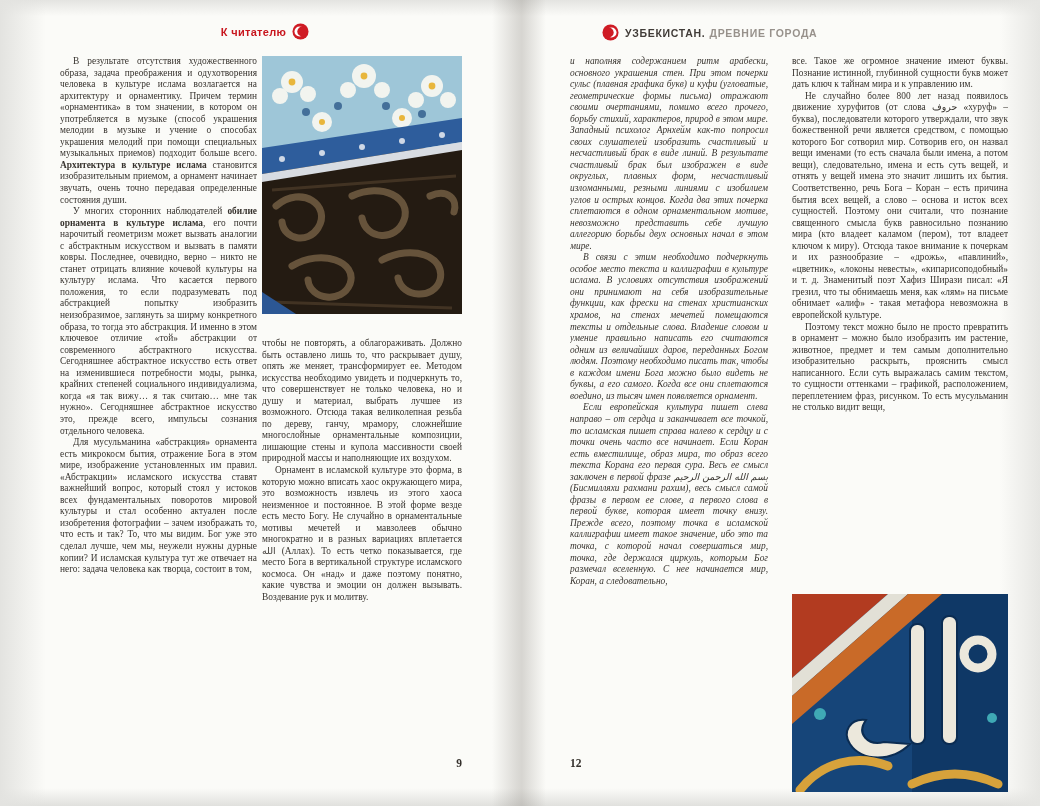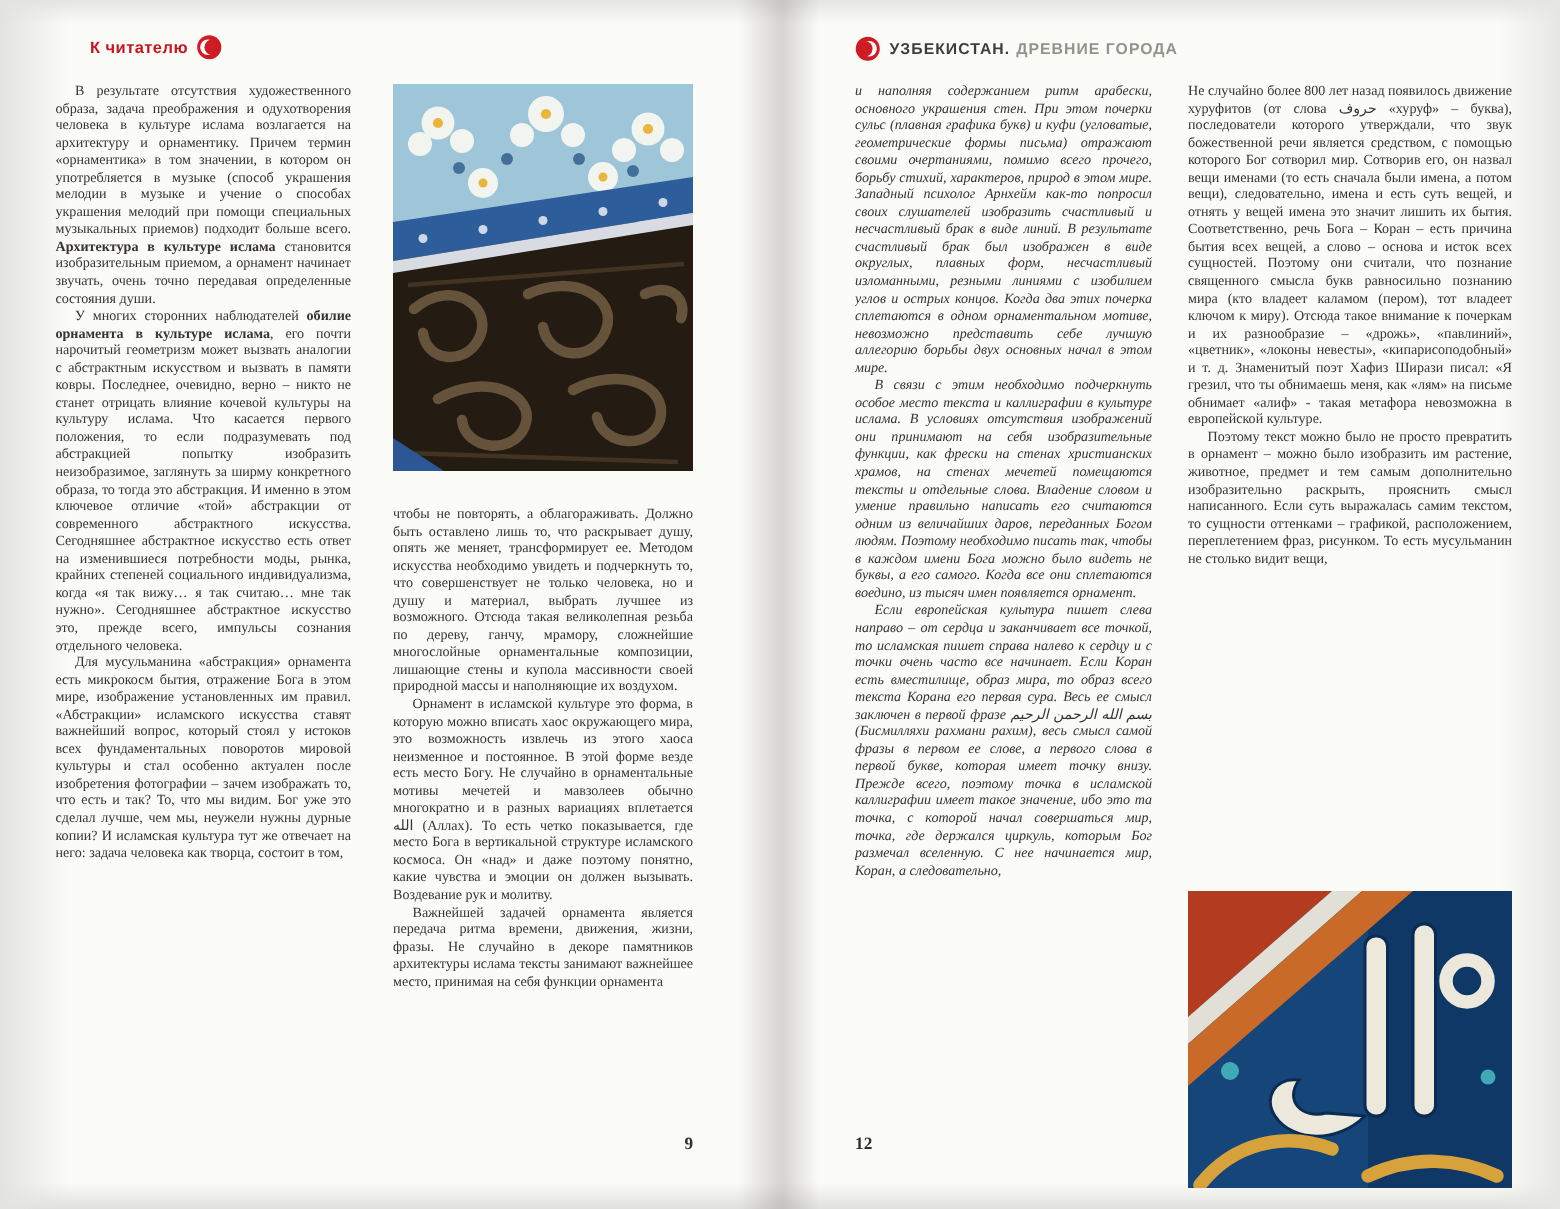--- a/index.html
+++ b/index.html
@@ -10,33 +10,33 @@
   .edge.top{left:0;top:0;width:1040px;height:16px;background:linear-gradient(to bottom,#e4e4e1,rgba(255,255,255,0));}
   .edge.bottom{left:0;bottom:0;width:1040px;height:18px;background:linear-gradient(to top,#e0e0dd,rgba(255,255,255,0));}
   .edge.left{left:0;top:0;width:46px;height:806px;background:linear-gradient(to right,#e3e3e0,rgba(255,255,255,0));}
   .edge.right{right:0;top:0;width:40px;height:806px;background:linear-gradient(to left,#e6e6e3,rgba(255,255,255,0));}
   .gutter{position:absolute;left:492px;top:0;width:54px;height:806px;pointer-events:none;
           background:linear-gradient(to right,rgba(110,104,96,0) 0%,rgba(110,104,96,.22) 45%,rgba(110,104,96,.26) 55%,rgba(110,104,96,0) 100%);}
 
   
   .hdr{position:absolute;top:23px;display:flex;align-items:center;gap:6px;
        font-family:"Liberation Sans",sans-serif;font-weight:bold;}
-  .hdr-left{left:60px;width:410px;justify-content:flex-start;}
-  .hdr-right{left:570px;}
+  .hdr-left{left:60px;width:410px;justify-content:center;}
+  .hdr-right{left:602px;}
   .hdr-label-red{color:#c8161e;font-size:11px;letter-spacing:.3px;}
   .hdr-bold{color:#413c38;font-size:10.5px;letter-spacing:.7px;}
   .hdr-rest{color:#97918b;font-size:10.5px;letter-spacing:.7px;margin-left:4px;}
   .badge{width:17px;height:17px;flex:0 0 auto;}
 
   
   .col{position:absolute;text-align:justify;font-size:9.4px;line-height:11.55px;color:#37332e;overflow:hidden;}
   .para{margin:0;text-indent:13px;}
   .cont .para:first-child{text-indent:0;}
   .para b{font-weight:bold;}
-  .col-l1{left:37px;top:56px;width:197px;height:706px;}
+  .col-l1{left:60px;top:56px;width:197px;height:706px;}
   .col-l2{left:262px;top:338px;width:200px;height:440px;}
   .col-r1{left:570px;top:56px;width:198px;height:700px;font-style:italic;}
   .col-r2{left:792px;top:56px;width:216px;height:530px;}
 
   
   .figure{position:absolute;overflow:hidden;}
   .fig-left{left:262px;top:56px;width:200px;height:258px;}
   .fig-right{left:792px;top:594px;width:216px;height:198px;}
   .figure svg{display:block;width:100%;height:100%;}
 
@@ -159,28 +159,28 @@
   </div>
 
   <div class="col col-l1">
       <p class="para">В результате отсутствия художественного образа, задача преображения и одухотворения человека в культуре ислама возлагается на архитектуру и орнаментику. Причем термин «орнаментика» в том значении, в котором он употребляется в музыке (способ украшения мелодии в музыке и учение о способах украшения мелодий при помощи специальных музыкальных приемов) подходит больше всего. <b>Архитектура в культуре ислама</b> становится изобразительным приемом, а орнамент начинает звучать, очень точно передавая определенные состояния души.</p>
       <p class="para">У многих сторонних наблюдателей <b>обилие орнамента в культуре ислама</b>, его почти нарочитый геометризм может вызвать аналогии с абстрактным искусством и вызвать в памяти ковры. Последнее, очевидно, верно – никто не станет отрицать влияние кочевой культуры на культуру ислама. Что касается первого положения, то если подразумевать под абстракцией попытку изобразить неизобразимое, заглянуть за ширму конкретного образа, то тогда это абстракция. И именно в этом ключевое отличие «той» абстракции от современного абстрактного искусства. Сегодняшнее абстрактное искусство есть ответ на изменившиеся потребности моды, рынка, крайних степеней социального индивидуализма, когда «я так вижу… я так считаю… мне так нужно». Сегодняшнее абстрактное искусство это, прежде всего, импульсы сознания отдельного человека.</p>
       <p class="para">Для мусульманина «абстракция» орнамента есть микрокосм бытия, отражение Бога в этом мире, изображение установленных им правил. «Абстракции» исламского искусства ставят важнейший вопрос, который стоял у истоков всех фундаментальных поворотов мировой культуры и стал особенно актуален после изобретения фотографии – зачем изображать то, что есть и так? То, что мы видим. Бог уже это сделал лучше, чем мы, неужели нужны дурные копии? И исламская культура тут же отвечает на него: задача человека как творца, состоит в том,</p>
     </div>
   <div class="col col-l2 cont">
       <p class="para">чтобы не повторять, а облагораживать. Должно быть оставлено лишь то, что раскрывает душу, опять же меняет, трансформирует ее. Методом искусства необходимо увидеть и подчеркнуть то, что совершенствует не только человека, но и душу и материал, выбрать лучшее из возможного. Отсюда такая великолепная резьба по дереву, ганчу, мрамору, сложнейшие многослойные орнаментальные композиции, лишающие стены и купола массивности своей природной массы и наполняющие их воздухом.</p>
       <p class="para">Орнамент в исламской культуре это форма, в которую можно вписать хаос окружающего мира, это возможность извлечь из этого хаоса неизменное и постоянное. В этой форме везде есть место Богу. Не случайно в орнаментальные мотивы мечетей и мавзолеев обычно многократно и в разных вариациях вплетается الله (Аллах). То есть четко показывается, где место Бога в вертикальной структуре исламского космоса. Он «над» и даже поэтому понятно, какие чувства и эмоции он должен вызывать. Воздевание рук и молитву.</p>
-      <p class="para">Важнейшей задачей орнамента является передача ритма времени, движения, жизни, фразы. Не случайно в декоре памятников архитектуры ислама тексты занимают важнейшее место, принимая на себя функции орнамента</p>
     </div>
   <div class="col col-r1 cont">
       <p class="para">и наполняя содержанием ритм арабески, основного украшения стен. При этом почерки сульс (плавная графика букв) и куфи (угловатые, геометрические формы письма) отражают своими очертаниями, помимо всего прочего, борьбу стихий, характеров, природ в этом мире. Западный психолог Арнхейм как-то попросил своих слушателей изобразить счастливый и несчастливый брак в виде линий. В результате счастливый брак был изображен в виде округлых, плавных форм, несчастливый изломанными, резными линиями с изобилием углов и острых концов. Когда два этих почерка сплетаются в одном орнаментальном мотиве, невозможно представить себе лучшую аллегорию борьбы двух основных начал в этом мире.</p>
       <p class="para">В связи с этим необходимо подчеркнуть особое место текста и каллиграфии в культуре ислама. В условиях отсутствия изображений они принимают на себя изобразительные функции, как фрески на стенах христианских храмов, на стенах мечетей помещаются тексты и отдельные слова. Владение словом и умение правильно написать его считаются одним из величайших даров, переданных Богом людям. Поэтому необходимо писать так, чтобы в каждом имени Бога можно было видеть не буквы, а его самого. Когда все они сплетаются воедино, из тысяч имен появляется орнамент.</p>
       <p class="para">Если европейская культура пишет слева направо – от сердца и заканчивает все точкой, то исламская пишет справа налево к сердцу и с точки очень часто все начинает. Если Коран есть вместилище, образ мира, то образ всего текста Корана его первая сура. Весь ее смысл заключен в первой фразе بسم الله الرحمن الرحيم (Бисмилляхи рахмани рахим), весь смысл самой фразы в первом ее слове, а первого слова в первой букве, которая имеет точку внизу. Прежде всего, поэтому точка в исламской каллиграфии имеет такое значение, ибо это та точка, с которой начал совершаться мир, точка, где держался циркуль, которым Бог размечал вселенную. С нее начинается мир, Коран, а следовательно,</p>
     </div>
   <div class="col col-r2 cont">
+      <p class="para">все. Такое же огромное значение имеют буквы. Познание истинной, глубинной сущности букв может дать ключ к тайнам мира и к управлению им.</p>
       <p class="para">Не случайно более 800 лет назад появилось движение хуруфитов (от слова حروف «хуруф» – буква), последователи которого утверждали, что звук божественной речи является средством, с помощью которого Бог сотворил мир. Сотворив его, он назвал вещи именами (то есть сначала были имена, а потом вещи), следовательно, имена и есть суть вещей, и отнять у вещей имена это значит лишить их бытия. Соответственно, речь Бога – Коран – есть причина бытия всех вещей, а слово – основа и исток всех сущностей. Поэтому они считали, что познание священного смысла букв равносильно познанию мира (кто владеет каламом (пером), тот владеет ключом к миру). Отсюда такое внимание к почеркам и их разнообразие – «дрожь», «павлиний», «цветник», «локоны невесты», «кипарисоподобный» и т. д. Знаменитый поэт Хафиз Ширази писал: «Я грезил, что ты обнимаешь меня, как «лям» на письме обнимает «алиф» - такая метафора невозможна в европейской культуре.</p>
       <p class="para">Поэтому текст можно было не просто превратить в орнамент – можно было изобразить им растение, животное, предмет и тем самым дополнительно изобразительно раскрыть, прояснить смысл написанного. Если суть выражалась самим текстом, то сущности оттенками – графикой, расположением, переплетением фраз, рисунком. То есть мусульманин не столько видит вещи,</p>
     </div>
 
   <div class="pagenum pn-9">9</div>
   <div class="pagenum pn-10">12</div>
 
 </div>
 
 </body></html>

